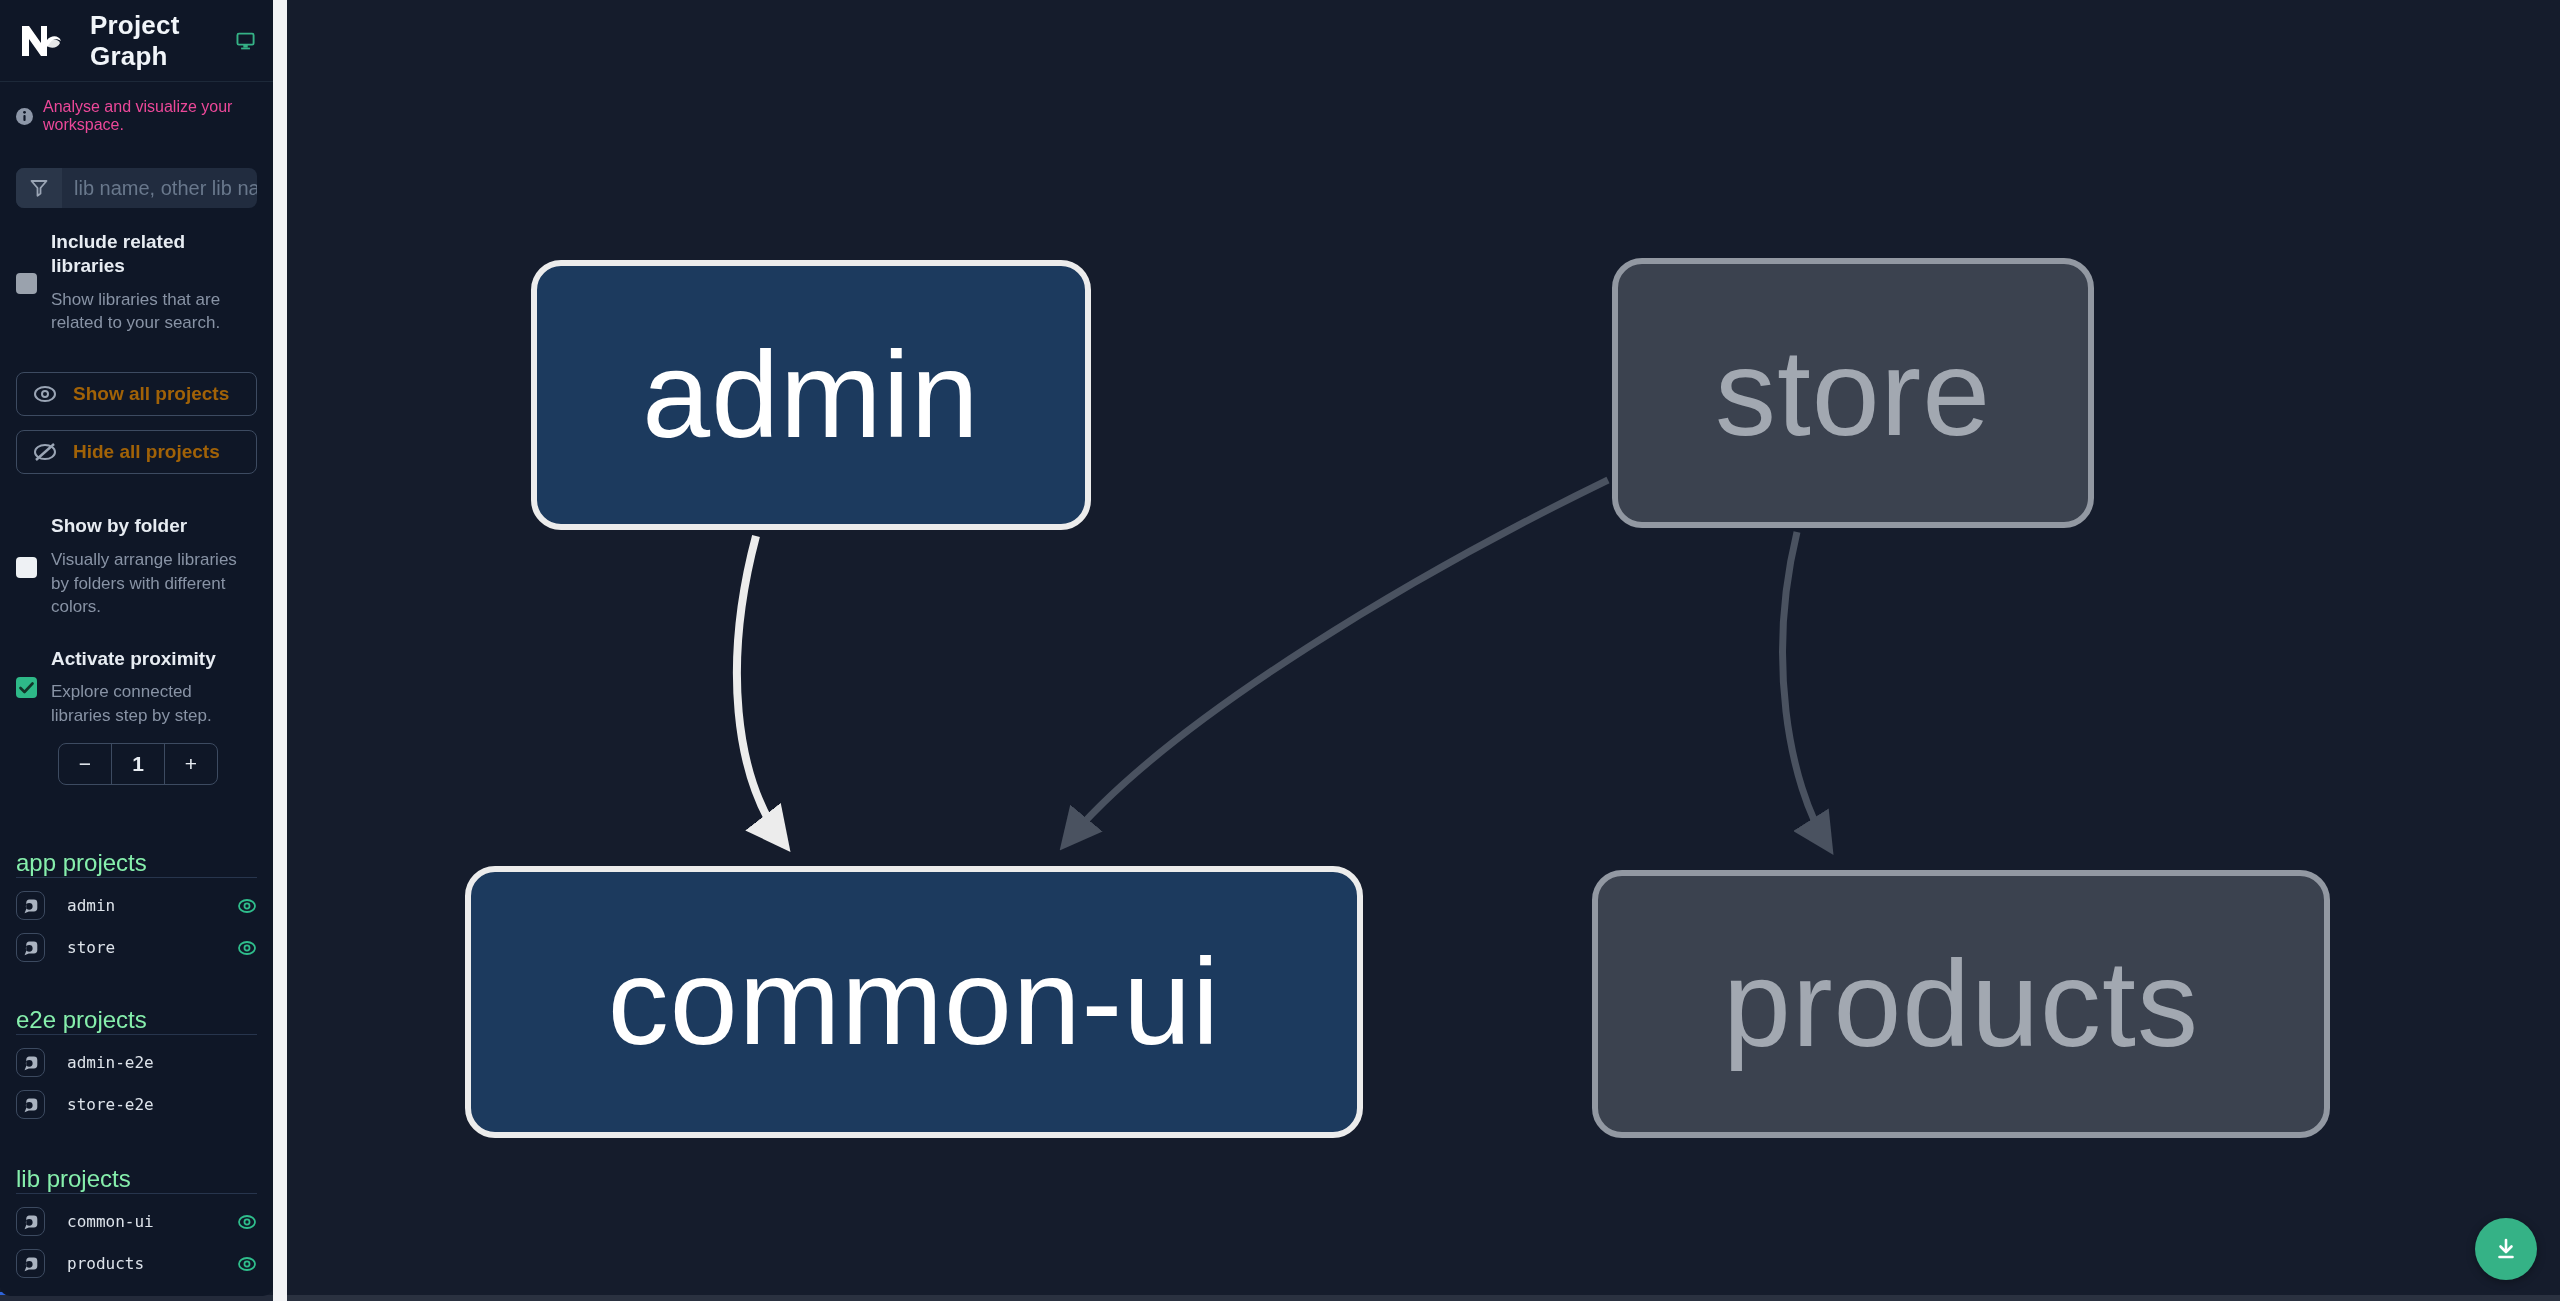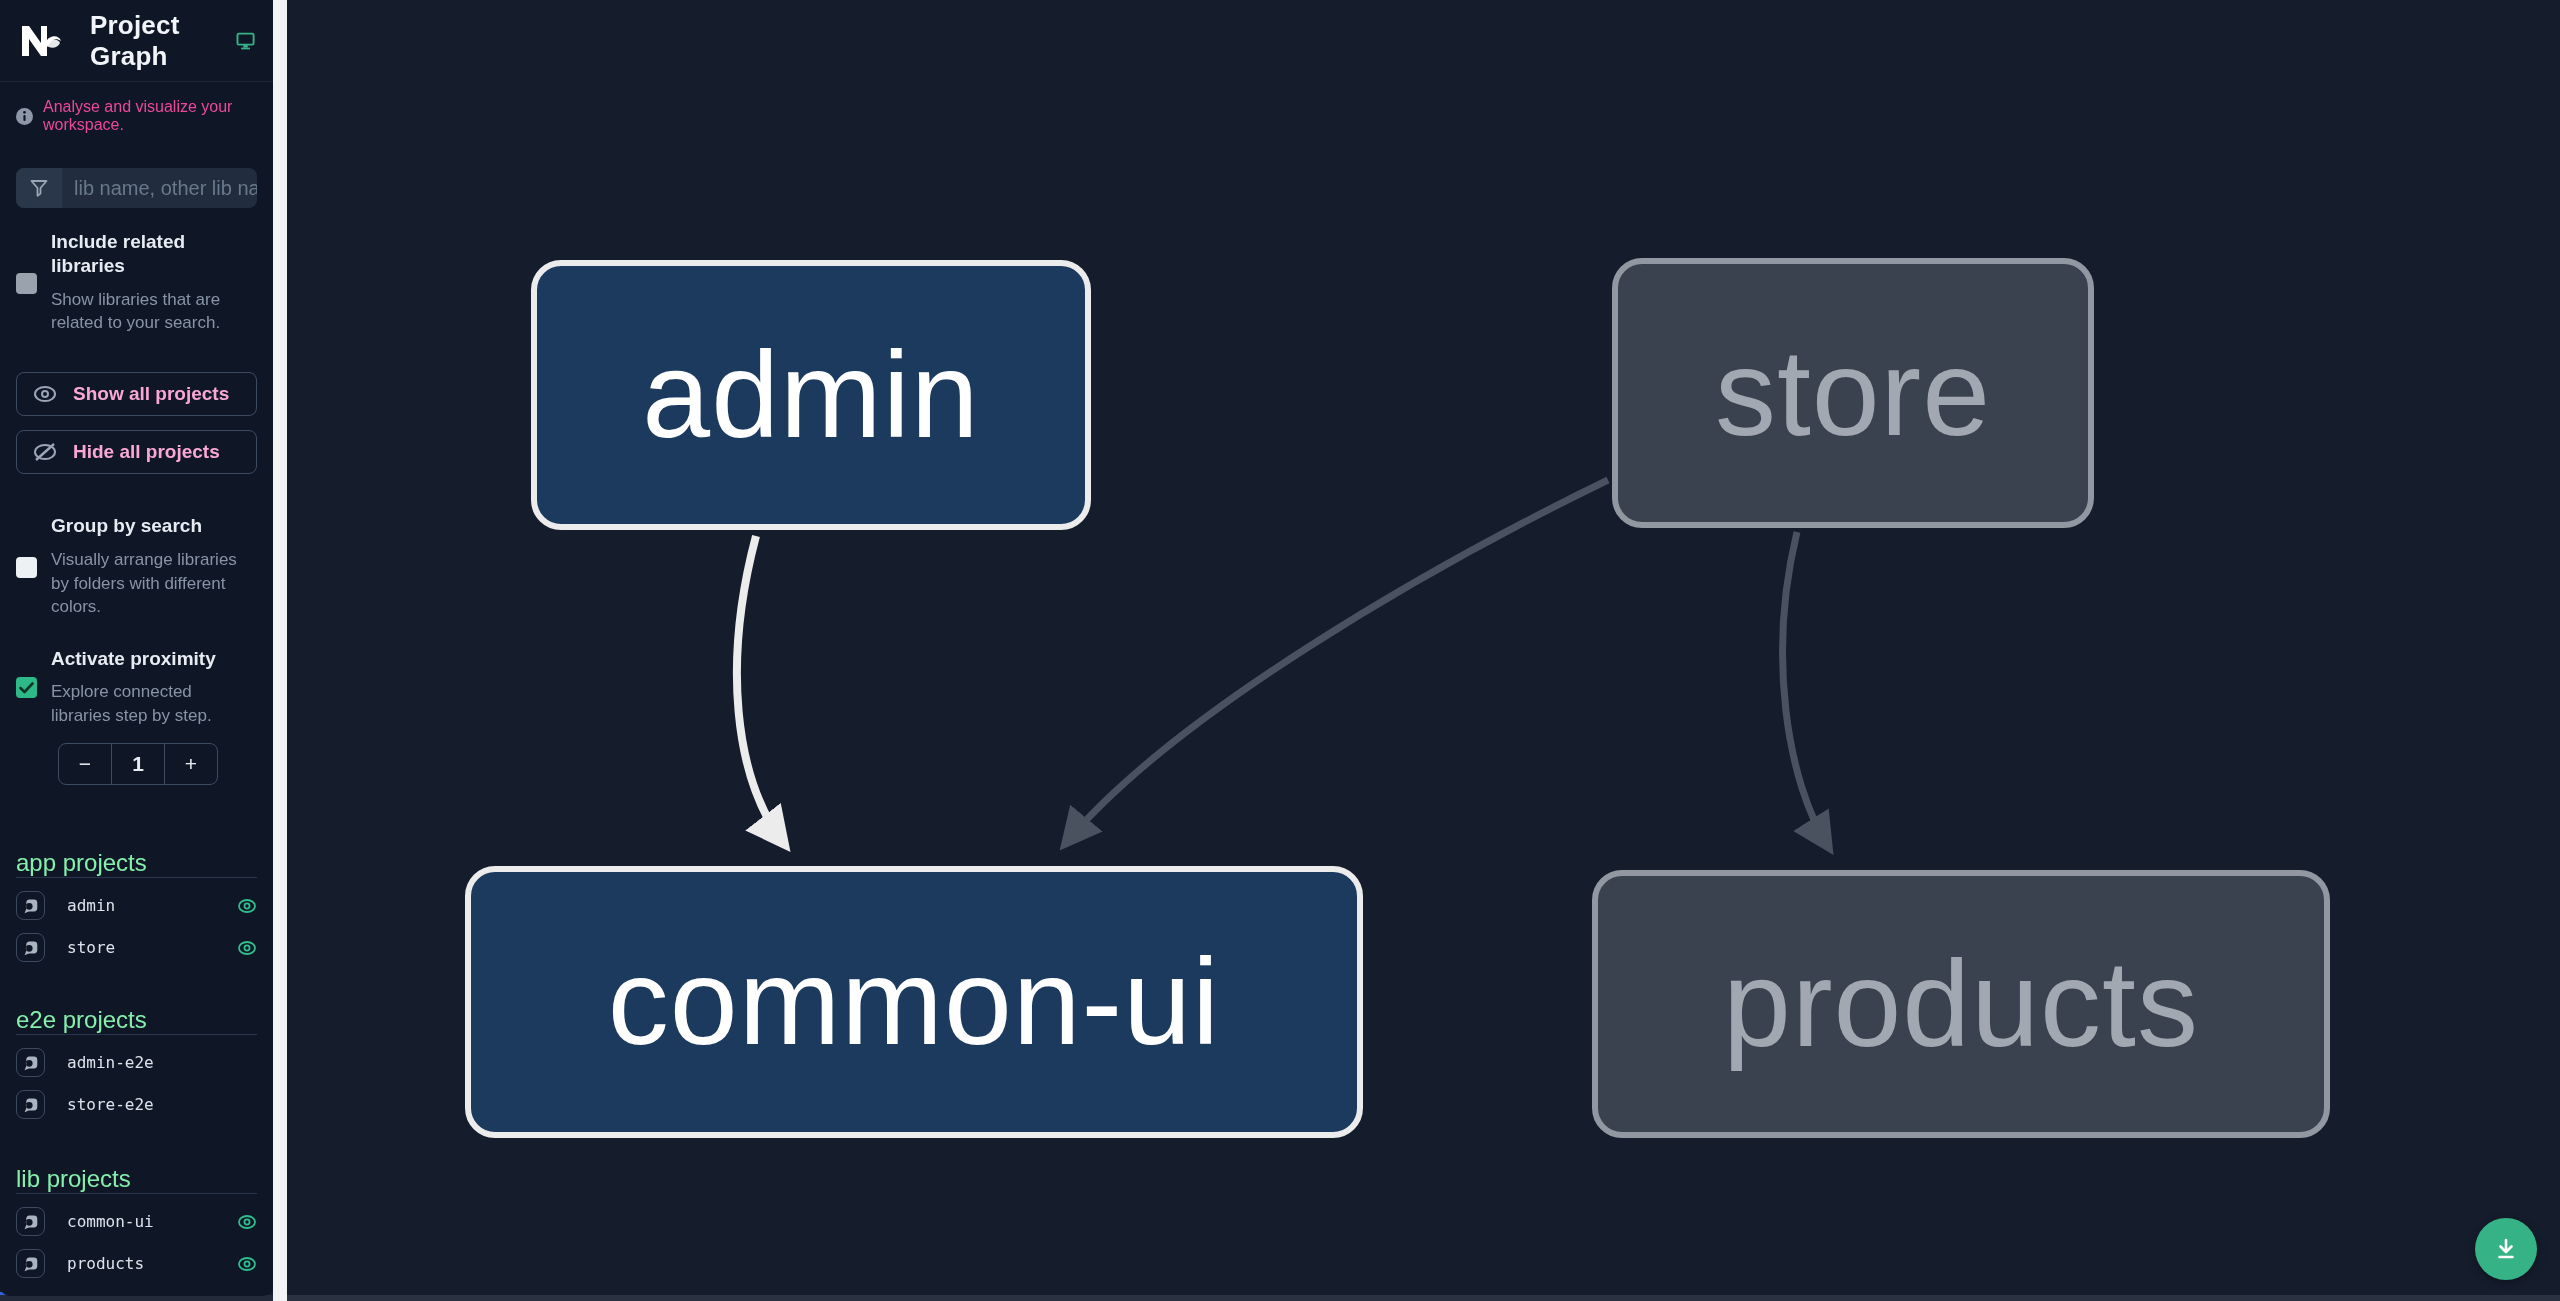--- a/index.html
+++ b/index.html
@@ -36,21 +36,21 @@
   .box-teal  { background:#2eb988; display:flex; align-items:center; justify-content:center; }
   .opt-label { color:#e7ecf2; font-size:19px; font-weight:700; line-height:1.25; }
   .opt-desc  { color:#8893a5; font-size:17px; line-height:1.38; margin-top:10px; max-width:200px; }
 
   .opt-include   { margin-top:22px; }
   .opt-group     { margin-top:40px; }
   .opt-proximity { margin-top:28px; }
 
   .sb-btn { margin-top:14px; width:100%; height:44px; border:1px solid #3d4b61;
             background:transparent; border-radius:8px; display:flex; align-items:center;
-            gap:16px; padding:0 16px; color:#f9a8d4; font-size:19px; font-weight:700;
+            gap:16px; padding:0 16px; color:#a16207; font-size:19px; font-weight:700;
             cursor:pointer; font-family:"Liberation Sans", sans-serif; }
   .sb-btn:first-of-type { margin-top:38px; }
   .btn-ic { width:24px; height:20px; }
 
   .stepper { margin:16px 0 0 42px; width:160px; height:42px; display:flex;
              border:1px solid #3d4b61; border-radius:8px; overflow:hidden; }
   .stepper > * { flex:1; display:flex; align-items:center; justify-content:center;
                  color:#e7ecf2; font-size:21px; background:transparent; border:none;
                  font-family:"Liberation Sans", sans-serif; }
   .stepper .mid { border-left:1px solid #3d4b61; border-right:1px solid #3d4b61; font-weight:700; }
@@ -155,21 +155,21 @@
       <svg class="btn-ic" viewBox="0 0 24 20">
         <ellipse cx="12" cy="10" rx="10" ry="7" fill="none" stroke="#9aa5b5" stroke-width="2"></ellipse>
         <line x1="3" y1="18" x2="21" y2="2" stroke="#9aa5b5" stroke-width="2.4"></line>
       </svg>
       <span>Hide all projects</span>
     </button>
 
     <div class="opt opt-group">
       <span class="box box-white"></span>
       <div>
-        <div class="opt-label">Group by search</div>
+        <div class="opt-label">Show by folder</div>
         <div class="opt-desc">Visually arrange libraries by folders with different colors.</div>
       </div>
     </div>
 
     <div class="opt opt-proximity">
       <span class="box box-teal">
         <svg width="15" height="12" viewBox="0 0 15 12">
           <path d="M1.5 6 l4 4 L13.5 1.5" fill="none" stroke="#123529" stroke-width="2.6" stroke-linecap="round" stroke-linejoin="round"></path>
         </svg>
       </span>

